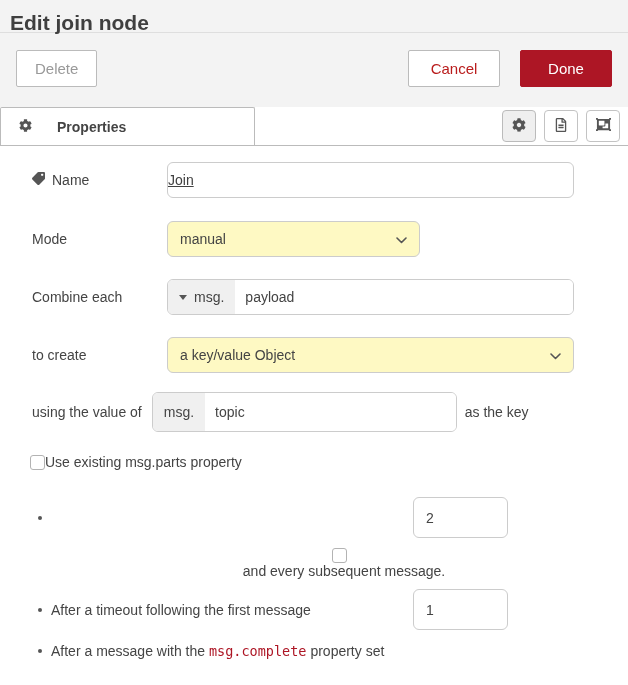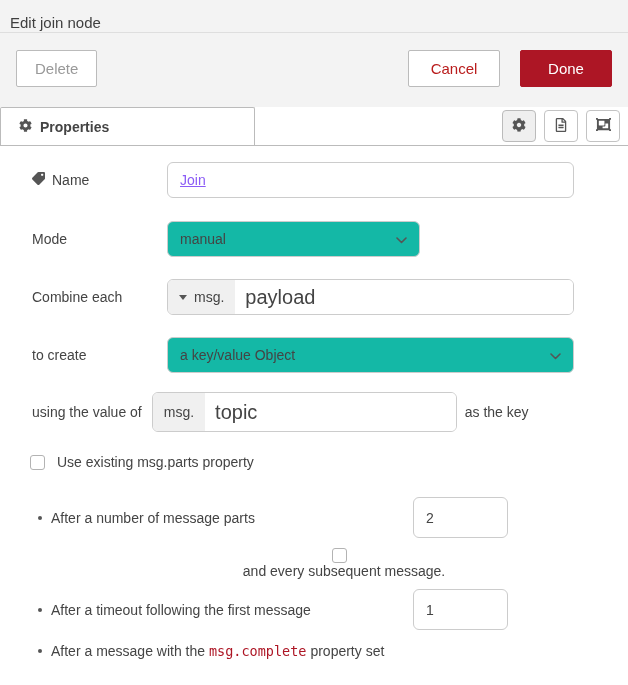--- a/index.html
+++ b/index.html
@@ -13,21 +13,21 @@
 
   
   .dlg-header {
     height: 33px;
     background: #f3f3f3;
     border-bottom: 1px solid #dedede;
     display: flex;
     align-items: center;
     padding: 0 10px;
   }
-  .dlg-title { font-size: 15px; font-weight: normal; color: #3f3f3f; margin-top: 13px; }
+  .dlg-title { font-size: 21px; font-weight: bold; color: #3f3f3f; margin-top: 13px; }
 
   
   .button-bar {
     height: 70px;
     background: #f3f3f3;
     display: flex;
     align-items: center;
     padding: 0 16px;
   }
   .btn {
@@ -64,21 +64,21 @@
     width: 255px;
     height: 38px;
     margin-bottom: -1px;
     align-self: flex-start;
     background: #fff;
     border: 1px solid #bbb;
     border-bottom: none;
     border-radius: 2px 2px 0 0;
     display: flex;
     align-items: center;
-    gap: 8px;
+    gap: 25px;
     padding: 0 0 0 18px;
     cursor: pointer;
   }
   .tab-label { font-weight: bold; font-size: 14px; color: #444; }
   .icon-btns { margin-left: auto; display: flex; gap: 8px; padding-right: 8px; }
   .icon-btn {
     width: 34px; height: 32px;
     border: 1px solid #c3c3c3;
     border-radius: 4px;
     background: #fff;
@@ -95,35 +95,35 @@
   .row-mode    { margin-bottom: 22px; }
   .row-combine { margin-bottom: 22px; }
   .row-create  { margin-bottom: 19px; }
   .row-key     { margin-bottom: 22px; }
   .form-label { width: 135px; display: flex; align-items: center; gap: 7px; color: #444; }
 
   .text-input {
     height: 36px;
     border: 1px solid #ccc;
     border-radius: 6px;
-    padding: 0 12px;
+    padding: 0 0;
     font-family: "Liberation Sans", sans-serif;
     font-size: 14px;
-    color: #8b5cf6;
+    color: #404040;
     background: #fff;
     outline: none;
     text-decoration: underline;
   }
   .w-main { width: 407px; }
 
   .select {
     height: 36px;
     border: 1px solid #ccc;
     border-radius: 6px;
-    background: #14b8a6;
+    background: #fef9c3;
     display: flex;
     align-items: center;
     justify-content: space-between;
     padding: 0 12px;
     cursor: pointer;
     color: #444;
   }
   .sel-mode { width: 253px; }
   .sel-create { width: 407px; }
 
@@ -151,36 +151,36 @@
     width: 0; height: 0;
     border-left: 4px solid transparent;
     border-right: 4px solid transparent;
     border-top: 5px solid #555;
   }
   .tvalue {
     border: none; outline: none;
     flex: 1; min-width: 0;
     padding: 0 10px;
     font-family: "Liberation Sans", sans-serif;
-    font-size: 20px; color: #444;
+    font-size: 14px; color: #444;
   }
   .suffix-text { margin-left: 8px; color: #444; }
 
   input[type="checkbox"] {
     appearance: none;
     -webkit-appearance: none;
     width: 15px; height: 15px;
     border: 1px solid #b3b3b3;
     border-radius: 3px;
     background: #fff;
     cursor: pointer;
     flex: none;
   }
   .chk-row { display: flex; align-items: center; margin-left: 10px; margin-bottom: 27px; }
-  .chk-row label { margin-left: 12px; cursor: pointer; }
+  .chk-row label { cursor: pointer; }
 
   .section-label { margin-bottom: 15px; color: #444; }
 
   .send-item {
     display: flex;
     align-items: center;
     padding-left: 18px;
   }
   .bullet {
     width: 4px; height: 4px;
@@ -320,21 +320,20 @@
   </div>
 
   <div class="chk-row">
     <input type="checkbox" id="chk-parts" style="">
     <label for="chk-parts">Use existing msg.parts property</label>
   </div>
 
 
   <div class="send-item item-count">
     <span class="bullet"></span>
-    <span>After a number of message parts</span>
     <input class="num-input" type="text" value="2" style="">
   </div>
 
   <div class="chk-sub">
     <input type="checkbox" id="chk-sub" style="">
     <label for="chk-sub">and every subsequent message.</label>
   </div>
 
   <div class="send-item item-timeout">
     <span class="bullet"></span>

